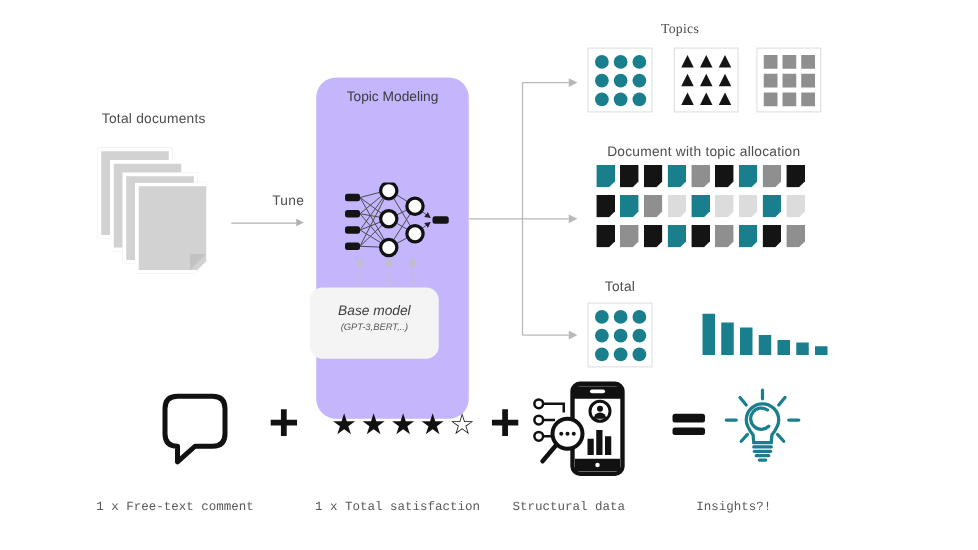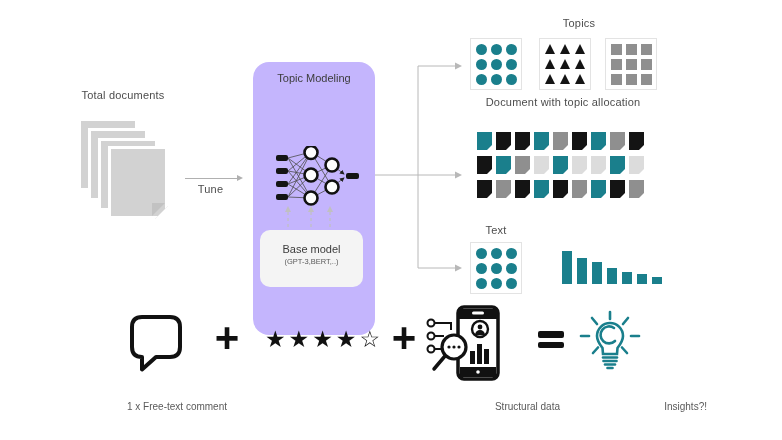--- a/index.html
+++ b/index.html
@@ -2,35 +2,35 @@
 <html><head>
 <meta charset="utf-8">
 <style>
   html,body{margin:0;padding:0;background:#fff;}
   .canvas{
     position:relative;width:782px;height:440px;background:#ffffff;overflow:hidden;
     font-family:"Liberation Sans",sans-serif;color:#4a4a4a;
   }
   .abs{position:absolute;}
   .lbl{font-size:11px;text-align:center;color:#4d4d4d;letter-spacing:.2px;}
-  .lbl-sm{font-size:10px;text-align:right;color:#5a5a5a;}
+  .lbl-sm{font-size:10px;text-align:left;color:#5a5a5a;font-family:Liberation Mono, monospace;}
 
   
   .sheet{position:absolute;width:60px;height:73px;background:#d2d2d2;border:3px solid #ffffff;box-sizing:border-box;}
   .sheet.front{clip-path:polygon(0 0,100% 0,100% calc(100% - 13px),calc(100% - 13px) 100%,0 100%);}
   .fold{position:absolute;right:0;bottom:0;width:13px;height:13px;background:#c2c2c2;clip-path:polygon(0 0,100% 0,0 100%);}
 
   
   .hline{position:absolute;height:1px;background:#b0b0b0;}
   .arrow-right{position:absolute;width:0;height:0;border-left:6px solid #b0b0b0;border-top:3.5px solid transparent;border-bottom:3.5px solid transparent;}
 
   
   .model-box{position:absolute;left:253px;top:62px;width:122px;height:273px;background:#c4b5fd;border-radius:16px;}
   .model-title{position:absolute;left:0;top:10px;width:100%;text-align:center;font-size:11px;color:#3c3c3c;}
-  .base-box{position:absolute;left:260px;top:230px;width:103px;height:57px;background:#f4f4f4;border-radius:10px;text-align:center;box-sizing:border-box;padding-top:13px;}
+  .base-box{position:absolute;left:248px;top:230px;width:103px;height:57px;background:#f4f4f4;border-radius:10px;text-align:center;box-sizing:border-box;padding-top:13px;font-style:italic;}
   .base-title{font-size:11px;color:#3c3c3c;}
   .base-sub{font-size:7.5px;color:#5a5a5a;margin-top:2px;}
 
   
   .card{position:absolute;width:52px;height:52px;background:#ffffff;border:1px solid #e3e3e3;box-sizing:border-box;
         display:grid;grid-template-columns:repeat(3,11px);grid-template-rows:repeat(3,11px);gap:4px;justify-content:center;align-content:center;}
   .cell-circle{width:11px;height:11px;border-radius:50%;}
   .cell-square{width:11px;height:11px;}
   .cell-triangle{width:0;height:0;border-left:5.5px solid transparent;border-right:5.5px solid transparent;border-bottom:10.5px solid #141414;background:none!important;}
 
@@ -56,21 +56,21 @@
   <div class="abs lbl" style="left:70px;top:89px;width:106px;">Total documents</div>
   <div>
     <div class="sheet" style="left:78px;top:118px;"></div>
     <div class="sheet" style="left:88px;top:128px;"></div>
     <div class="sheet" style="left:98px;top:138px;"></div>
     <div class="sheet front" style="left:108px;top:146px;">
       <span class="fold"></span>
     </div>
   </div>
 
-  <div class="abs lbl" style="left:188px;top:155px;width:45px;margin-top:28px;">Tune</div>
+  <div class="abs lbl" style="left:208px;top:155px;width:45px;">Tune</div>
   <div class="hline" style="left:185px;top:178px;width:52px;"></div>
   <div class="arrow-right" style="left:237px;top:175px;"></div>
 
   <div class="model-box">
     <div class="model-title">Topic Modeling</div>
   </div>
 
   <svg class="abs" style="left:276px;top:146px;" width="84" height="62" viewBox="0 0 84 62">
     <defs>
       <marker id="nnArrow" markerWidth="6" markerHeight="6" refX="5" refY="3" orient="auto">
@@ -141,21 +141,21 @@
         <path d="M43,117 H80"></path>
         <path d="M43,210 H80"></path>
     </g>
     <g fill="#b8b8b8">
       <path d="M80,4.5 L87,8 L80,11.5 Z"></path>
         <path d="M80,113.5 L87,117 L80,120.5 Z"></path>
         <path d="M80,206.5 L87,210 L80,213.5 Z"></path>
     </g>
   </svg>
 
-  <div class="abs lbl" style="left:529px;top:17px;width:100px;">Topics</div>
+  <div class="abs lbl" style="left:494px;top:17px;width:100px;font-family:Liberation Serif, serif;">Topics</div>
   <div class="card" style="left:470px;top:38px;">
       <span class="cell-circle" style="background: rgb(26, 127, 140);"></span>
       <span class="cell-circle" style="background: rgb(26, 127, 140);"></span>
       <span class="cell-circle" style="background: rgb(26, 127, 140);"></span>
       <span class="cell-circle" style="background: rgb(26, 127, 140);"></span>
       <span class="cell-circle" style="background: rgb(26, 127, 140);"></span>
       <span class="cell-circle" style="background: rgb(26, 127, 140);"></span>
       <span class="cell-circle" style="background: rgb(26, 127, 140);"></span>
       <span class="cell-circle" style="background: rgb(26, 127, 140);"></span>
       <span class="cell-circle" style="background: rgb(26, 127, 140);"></span>
@@ -176,21 +176,21 @@
       <span class="cell-square" style="background: rgb(143, 143, 143);"></span>
       <span class="cell-square" style="background: rgb(143, 143, 143);"></span>
       <span class="cell-square" style="background: rgb(143, 143, 143);"></span>
       <span class="cell-square" style="background: rgb(143, 143, 143);"></span>
       <span class="cell-square" style="background: rgb(143, 143, 143);"></span>
       <span class="cell-square" style="background: rgb(143, 143, 143);"></span>
       <span class="cell-square" style="background: rgb(143, 143, 143);"></span>
       <span class="cell-square" style="background: rgb(143, 143, 143);"></span>
     </div>
 
-  <div class="abs lbl" style="left:463px;top:96px;width:200px;">Document with topic allocation</div>
+  <div class="abs lbl" style="left:463px;top:116px;width:200px;">Document with topic allocation</div>
   <div class="alloc">
       <span class="alloc-cell" style="background: rgb(26, 127, 140);"></span>
       <span class="alloc-cell" style="background: rgb(20, 20, 20);"></span>
       <span class="alloc-cell" style="background: rgb(20, 20, 20);"></span>
       <span class="alloc-cell" style="background: rgb(26, 127, 140);"></span>
       <span class="alloc-cell" style="background: rgb(143, 143, 143);"></span>
       <span class="alloc-cell" style="background: rgb(20, 20, 20);"></span>
       <span class="alloc-cell" style="background: rgb(26, 127, 140);"></span>
       <span class="alloc-cell" style="background: rgb(143, 143, 143);"></span>
       <span class="alloc-cell" style="background: rgb(20, 20, 20);"></span>
@@ -207,21 +207,21 @@
       <span class="alloc-cell" style="background: rgb(143, 143, 143);"></span>
       <span class="alloc-cell" style="background: rgb(20, 20, 20);"></span>
       <span class="alloc-cell" style="background: rgb(26, 127, 140);"></span>
       <span class="alloc-cell" style="background: rgb(20, 20, 20);"></span>
       <span class="alloc-cell" style="background: rgb(143, 143, 143);"></span>
       <span class="alloc-cell" style="background: rgb(26, 127, 140);"></span>
       <span class="alloc-cell" style="background: rgb(20, 20, 20);"></span>
       <span class="alloc-cell" style="background: rgb(143, 143, 143);"></span>
     </div>
 
-  <div class="abs lbl" style="left:456px;top:224px;width:80px;">Text</div>
+  <div class="abs lbl" style="left:456px;top:224px;width:80px;">Total</div>
   <div class="card" style="left:470px;top:242px;">
       <span class="cell-circle" style="background: rgb(26, 127, 140);"></span>
       <span class="cell-circle" style="background: rgb(26, 127, 140);"></span>
       <span class="cell-circle" style="background: rgb(26, 127, 140);"></span>
       <span class="cell-circle" style="background: rgb(26, 127, 140);"></span>
       <span class="cell-circle" style="background: rgb(26, 127, 140);"></span>
       <span class="cell-circle" style="background: rgb(26, 127, 140);"></span>
       <span class="cell-circle" style="background: rgb(26, 127, 140);"></span>
       <span class="cell-circle" style="background: rgb(26, 127, 140);"></span>
       <span class="cell-circle" style="background: rgb(26, 127, 140);"></span>
@@ -288,16 +288,17 @@
       <line x1="14" y1="8" x2="19" y2="14"></line>
         <line x1="50" y1="8" x2="45" y2="14"></line>
       <line x1="3" y1="26" x2="11" y2="26"></line>
         <line x1="53" y1="26" x2="61" y2="26"></line>
       <line x1="15" y1="43" x2="20" y2="37.5"></line>
         <line x1="49" y1="43" x2="44" y2="37.5"></line>
     </g>
   </svg>
 
   <div class="abs lbl-sm" style="left:77px;top:401px;width:150px;">1 x Free-text comment</div>
+  <div class="abs lbl-sm" style="left:252px;top:401px;width:150px;">1 x Total satisfaction</div>
   <div class="abs lbl-sm" style="left:557px;top:401px;width:150px;">Insights?!</div>
   <div class="abs lbl-sm" style="left:410px;top:401px;width:150px;">Structural data</div>
 
 </div>
 
 </body></html>

